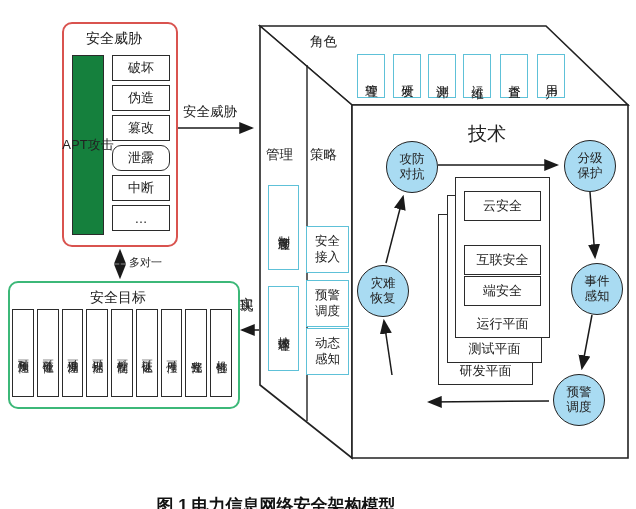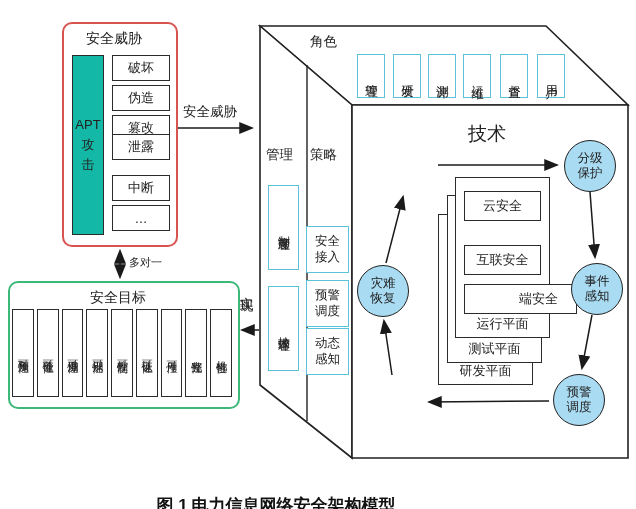--- a/index.html
+++ b/index.html
@@ -11,22 +11,22 @@
   #wires{position:absolute;left:0;top:0;z-index:1;}
   .face{fill:#ffffff;stroke:#222;stroke-width:1.6px;}
   .ln{stroke:#222;stroke-width:1.4px;}
   .arrow{stroke:#1a1a1a;stroke-width:1.5px;}
   .abs{position:absolute;z-index:2;}
   .lbl{position:absolute;z-index:2;white-space:nowrap;}
 
   
   .threatbox{left:62px;top:22px;width:112px;height:221px;border:2px solid #d9534f;border-radius:10px;background:#fff;}
   .threat-title{left:86px;top:30px;font-size:14px;}
-  .aptbox{left:72px;top:55px;width:30px;height:178px;border:1.5px solid #2b2b2b;background:#14b8a6;
-    display:flex;flex-direction:column;align-items:center;justify-content:center;font-size:13px;line-height:1.55;}
+  .aptbox{left:72px;top:55px;width:30px;height:178px;border:1.5px solid #2b2b2b;background:#15803d;
+    display:flex;flex-direction:row;align-items:center;justify-content:center;font-size:13px;line-height:1.55;}
   .titem{left:112px;width:56px;height:24px;border:1.5px solid #2b2b2b;background:#fff;
     display:flex;align-items:center;justify-content:center;font-size:13px;}
 
   
   .goalbox{left:8px;top:281px;width:228px;height:124px;border:2px solid #3cb878;border-radius:10px;background:#fff;}
   .goal-title{left:90px;top:289px;font-size:14px;}
   .goalrow{left:12px;top:309px;width:220px;display:flex;gap:3px;}
   .gitem{width:21px;height:86px;border:1.5px solid #2b2b2b;background:#fff;
     display:flex;align-items:center;justify-content:center;}
   .vtext{writing-mode:vertical-rl;text-orientation:upright;font-size:11px;letter-spacing:1px;}
@@ -102,21 +102,21 @@
   <div class="abs threatbox"></div>
   <div class="lbl threat-title">安全威胁</div>
   <div class="abs aptbox">
     <span>APT</span>
     <span>攻</span>
     <span>击</span>
   </div>
   <div class="abs titem" style="top:55px;">破坏</div>
   <div class="abs titem" style="top:85px;">伪造</div>
   <div class="abs titem" style="top:115px;">篡改</div>
-  <div class="abs titem" style="top:134px;">泄露</div>
+  <div class="abs titem" style="top:145px;border-radius:9px;">泄露</div>
   <div class="abs titem" style="top:175px;">中断</div>
   <div class="abs titem" style="top:205px;">…</div>
 
   <div class="abs goalbox"></div>
   <div class="lbl goal-title">安全目标</div>
   <div class="abs goalrow">
     <div class="gitem">
         <span class="vtext">可预测性</span>
       </div>
     <div class="gitem">
@@ -191,24 +191,27 @@
 
   <div class="abs plane pl-back">
     <div class="plabel">研发平面</div>
   </div>
   <div class="abs plane pl-mid">
     <div class="plabel">测试平面</div>
   </div>
   <div class="abs plane pl-front">
     <div class="pitem" style="top:13px;">云安全</div>
     <div class="pitem" style="top:52px;margin-top:15px;">互联安全</div>
-    <div class="pitem" style="top:106px;padding-left:36px;">端安全</div>
+    <div class="pitem" style="top:98px;">端安全</div>
     <div class="plabel">运行平面</div>
   </div>
 
+  <div class="abs circle" style="left:386px;top:141px;">
+      <span>攻防对抗</span>
+    </div>
   <div class="abs circle" style="left:564px;top:140px;">
       <span>分级保护</span>
     </div>
   <div class="abs circle" style="left:571px;top:263px;">
       <span>事件感知</span>
     </div>
   <div class="abs circle" style="left:553px;top:374px;">
       <span>预警调度</span>
     </div>
   <div class="abs circle" style="left:357px;top:265px;">

